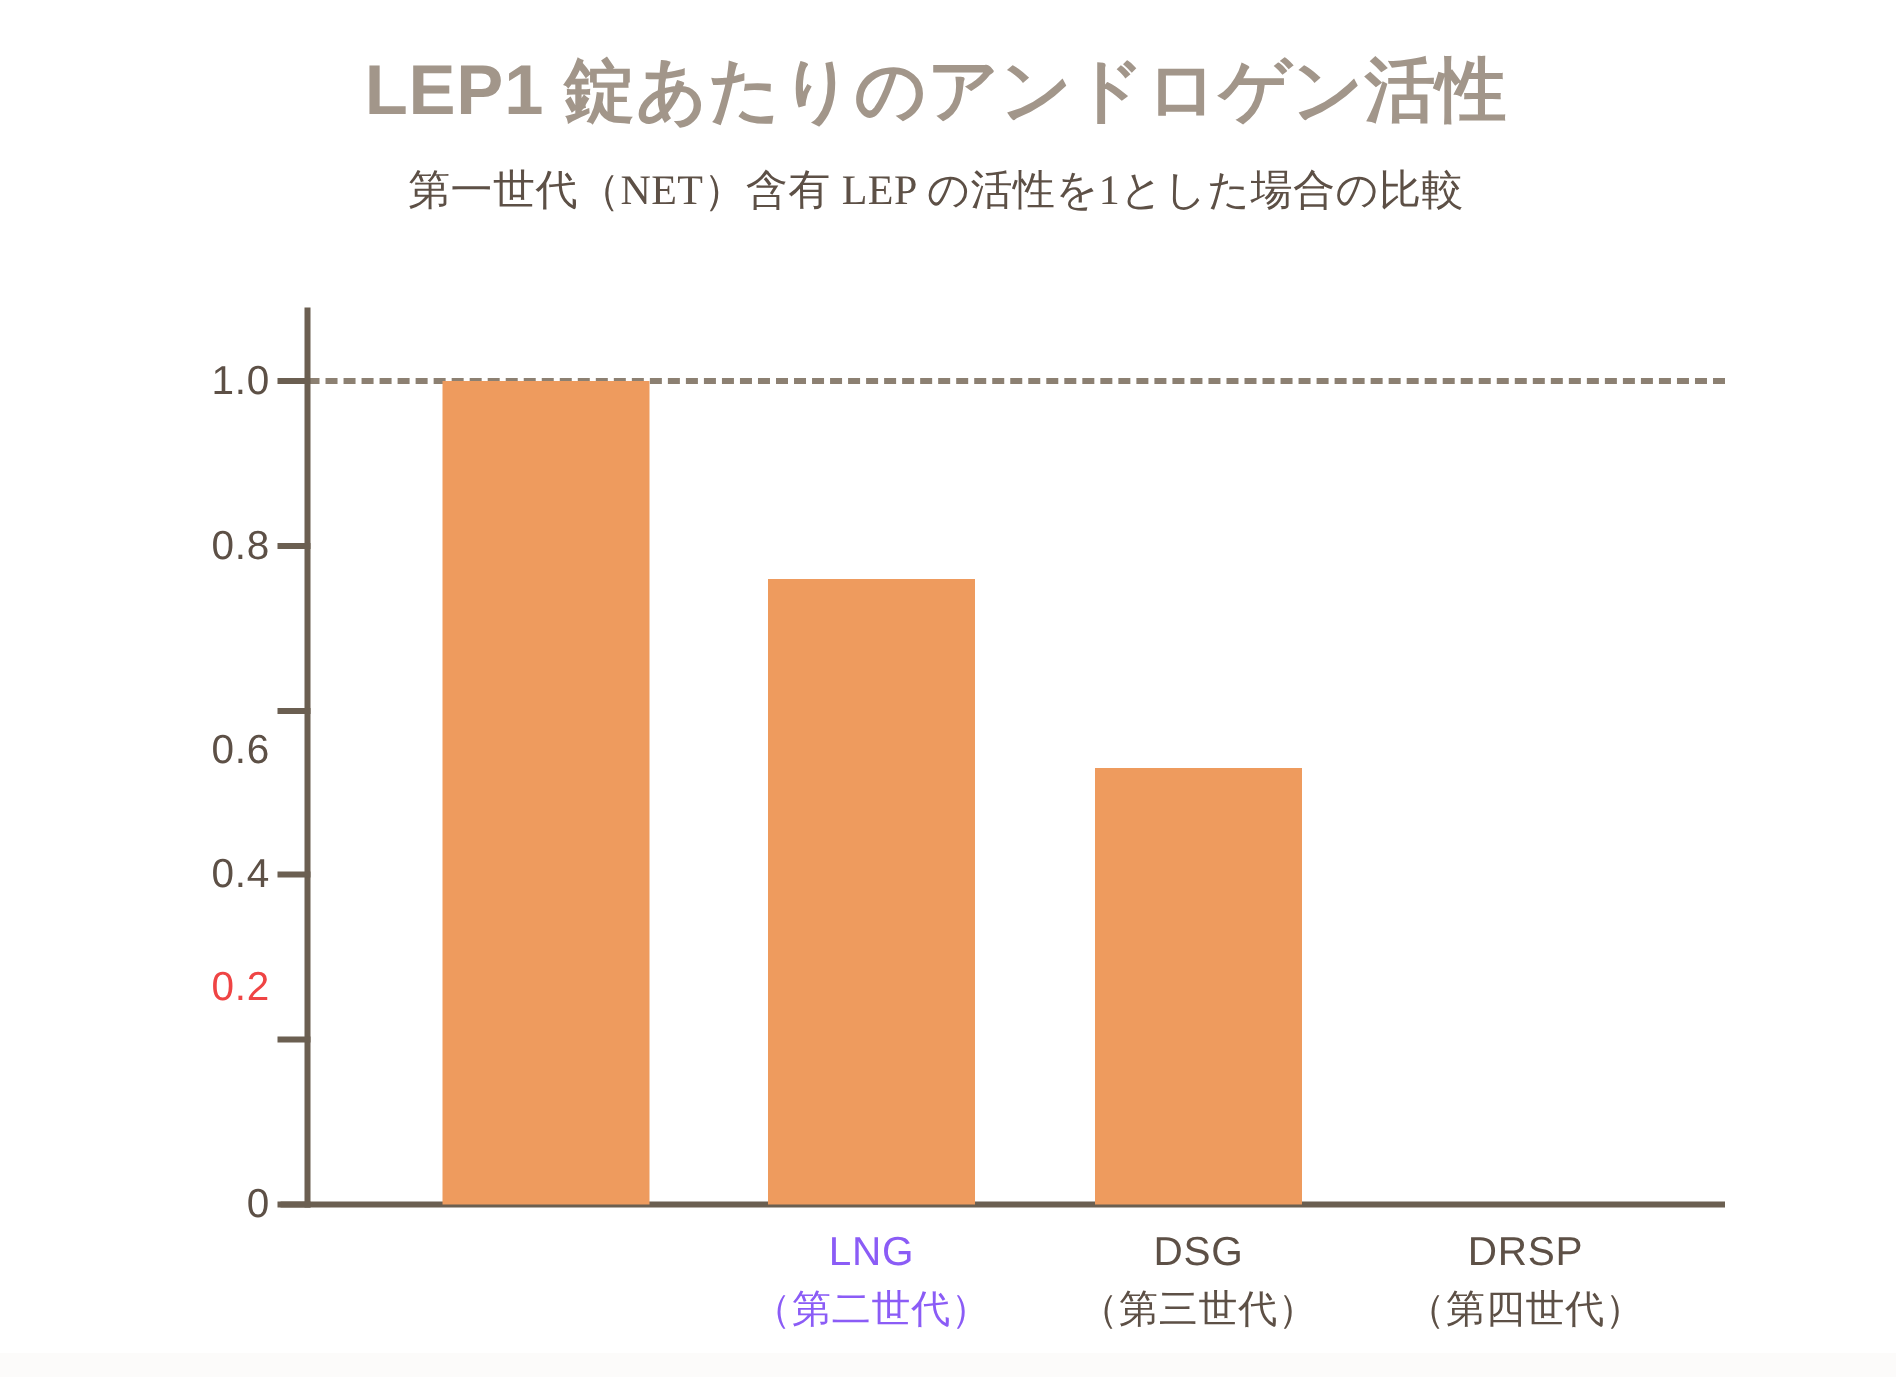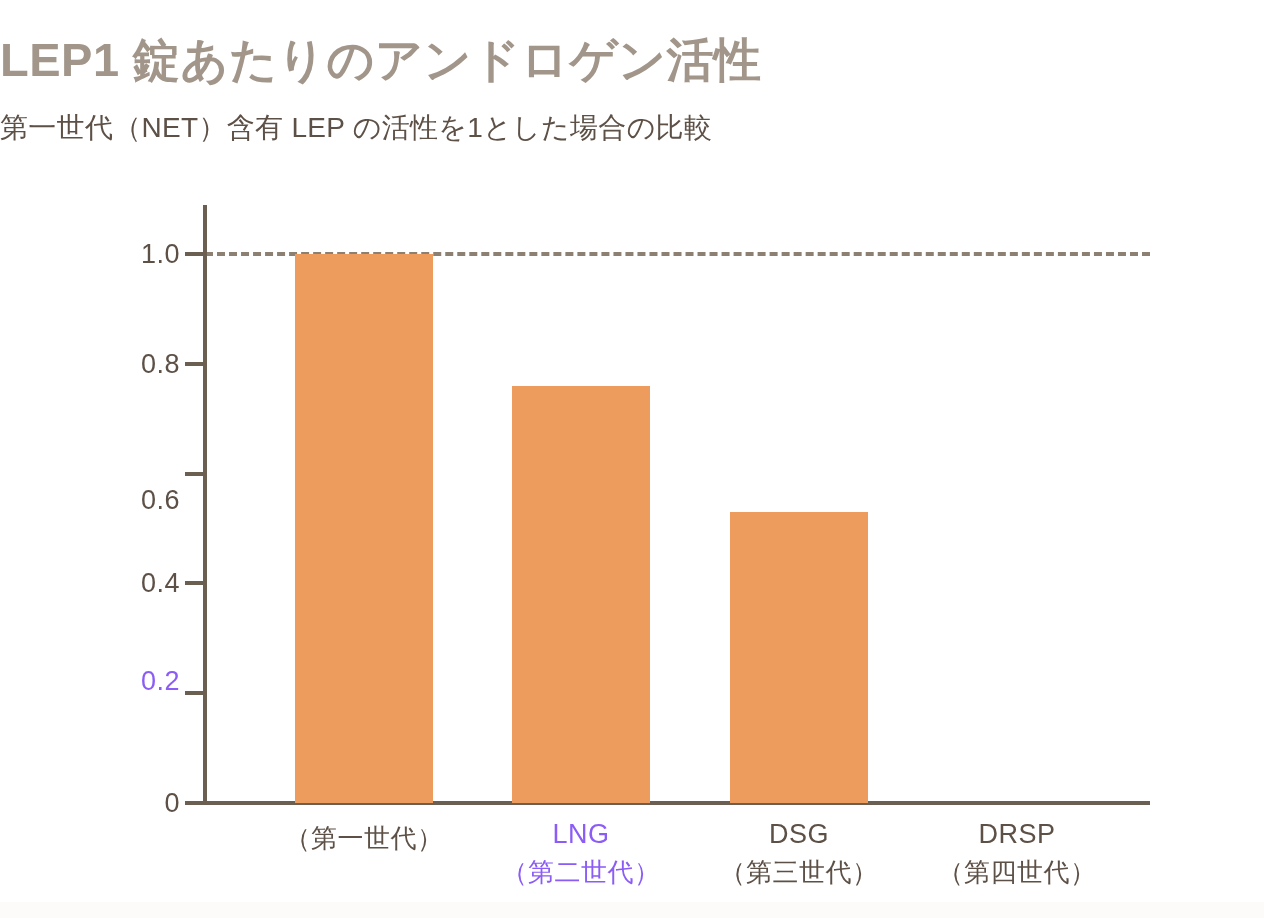--- a/index.html
+++ b/index.html
@@ -21,20 +21,21 @@
     overflow: hidden;
     box-sizing: border-box;
   }
 
   
   .title-block {
     position: absolute;
     left: 0;
     top: 34px;
     width: 1248px;
+    text-align: center;
   }
   .chart-title {
     font-size: 47px;
     line-height: 1.12;
     font-weight: 700;
     color: #a2968a;
     letter-spacing: 0.5px;
     margin: 0;
     white-space: nowrap;
   }
@@ -155,55 +156,54 @@
     background: #fcfbfa;
   }
 </style>
 </head>
 <body>
 
 <div class="figure" style="background: rgb(255, 255, 255);">
 
   <div class="title-block">
     <h1 class="chart-title" style="color: rgb(162, 150, 138);">LEP1 錠あたりのアンドロゲン活性</h1>
-    <p class="chart-subtitle" style="color: rgb(93, 80, 70);">第一世代（NET）含有 LEP の活性を1とした場合の比較</p>
+    <p class="chart-subtitle" style="color: rgb(93, 80, 70); font-family: Liberation Serif, serif;">第一世代（NET）含有 LEP の活性を1とした場合の比較</p>
   </div>
 
   <div class="plot">
 
     <div class="y-spine" style="background: rgb(107, 95, 81);"></div>
     <div class="x-axis" style="background: rgb(107, 95, 81);"></div>
 
     <div class="ref-line" style="border-top-color: rgb(140, 128, 114);"></div>
 
     <div class="tick" style="top: 801px; background: rgb(107, 95, 81);"></div>
     <div class="tick" style="top: 691px; background: rgb(107, 95, 81);"></div>
     <div class="tick" style="top: 581px; background: rgb(107, 95, 81);"></div>
     <div class="tick" style="top: 472px; background: rgb(107, 95, 81);"></div>
     <div class="tick" style="top: 362px; background: rgb(107, 95, 81);"></div>
     <div class="tick" style="top: 252px; background: rgb(107, 95, 81);"></div>
 
     <div class="tick-label" style="top: 803px; color: rgb(93, 80, 70);">0</div>
-    <div class="tick-label" style="top: 681px; color: #8b5cf6;">0.2</div>
+    <div class="tick-label" style="top: 658px; color: #ef4444;">0.2</div>
     <div class="tick-label" style="top: 583px; color: rgb(93, 80, 70);">0.4</div>
     <div class="tick-label" style="top: 500px; color: rgb(93, 80, 70);">0.6</div>
     <div class="tick-label" style="top: 364px; color: rgb(93, 80, 70);">0.8</div>
     <div class="tick-label" style="top: 254px; color: rgb(93, 80, 70);">1.0</div>
   </div>
 
   <div class="bars-layer">
     <div class="bar" style="left: 295px; height: 549px; background: rgb(238, 155, 94);"></div>
     <div class="bar" style="left: 512px; height: 417.24px; background: rgb(238, 155, 94);"></div>
     <div class="bar" style="left: 730px; height: 290.97px; background: rgb(238, 155, 94);"></div>
 
   </div>
 
   <div class="x-labels">
     <div class="x-label" style="left: 244px; color: rgb(93, 80, 70);">
-      <span class="gen">（第一世代）</span>
     </div>
     <div class="x-label" style="left: 461px; color: #8b5cf6;">
       <span class="code">LNG</span>
       <span class="gen">（第二世代）</span>
     </div>
     <div class="x-label" style="left: 897px; color: rgb(93, 80, 70);">
       <span class="code">DRSP</span>
       <span class="gen">（第四世代）</span>
     </div>
     <div class="x-label" style="left: 679px; color: rgb(93, 80, 70);">

